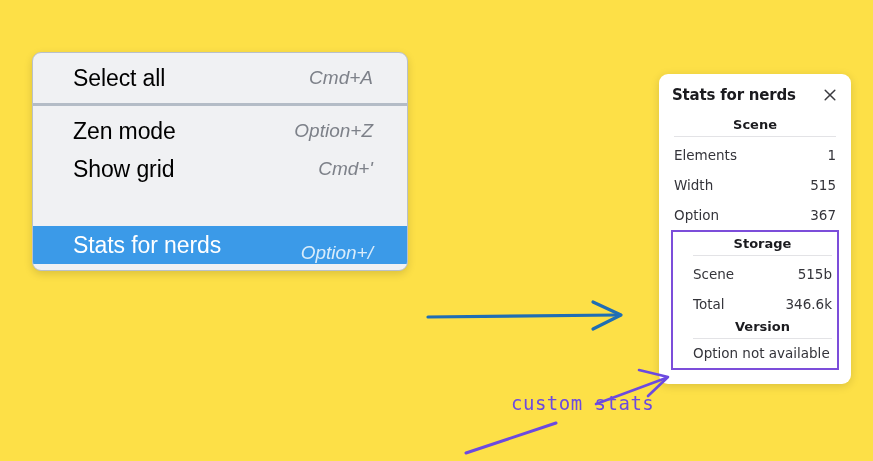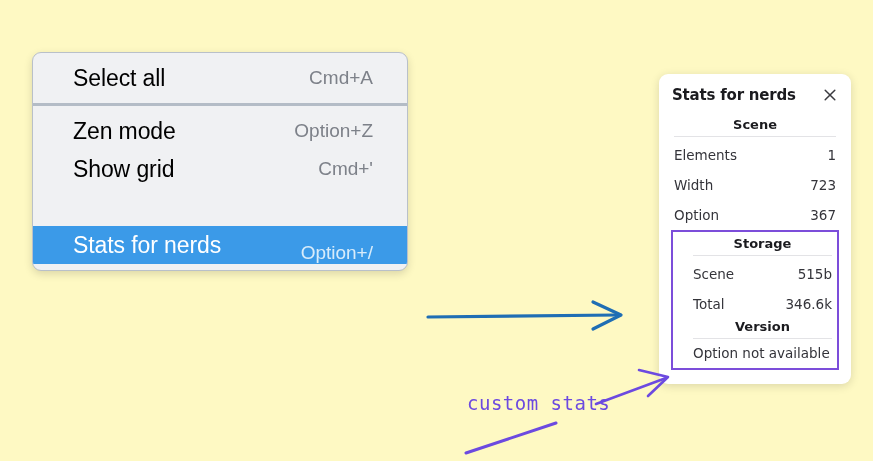--- a/index.html
+++ b/index.html
@@ -4,21 +4,21 @@
 <style>
   html, body {
     margin: 0;
     padding: 0;
     background: #ffffff;
   }
   #stage {
     position: relative;
     width: 873px;
     height: 461px;
-    background: #fef9c3;
+    background: #fde047;
     overflow: hidden;
     font-family: "Liberation Sans", sans-serif;
   }
 
   
   #context-menu {
     position: absolute;
     left: 32px;
     top: 52px;
     width: 374px;
@@ -45,20 +45,21 @@
     cursor: default;
   }
   .menu-item .label {
     font-size: 23px;
     color: #000000;
     letter-spacing: -0.1px;
   }
   .menu-item .shortcut {
     font-size: 19px;
     color: #7d8189;
+    font-style: italic;
   }
   .menu-item.selected {
     background: #3b9ae8;
   }
   .menu-item.selected .label { color: #ffffff; }
   .menu-item.selected .shortcut { color: #d9ecfa; margin-top: 16px; }
 
   
   #stats-panel {
     position: absolute;
@@ -122,21 +123,21 @@
     font-size: 13.5px;
     color: #34343a;
     padding: 3px 2px 1px 2px;
     line-height: 19px;
   }
 
   
   #annot { position: absolute; left: 0; top: 0; width: 873px; height: 461px; pointer-events: none; }
   #handwriting {
     position: absolute;
-    left: 467px;
+    left: 511px;
     top: 392px;
     font-family: "DejaVu Sans Mono", monospace;
     font-size: 19px;
     color: #6c4ae0;
     letter-spacing: 0.5px;
     white-space: nowrap;
   }
 </style>
 </head>
 <body>
@@ -185,21 +186,21 @@
     </div>
 
     <div class="sec-title">Scene</div>
     <div class="sec-rule"></div>
     <div class="stat-row">
       <span class="k">Elements</span>
       <span class="v">1</span>
     </div>
     <div class="stat-row">
       <span class="k">Width</span>
-      <span class="v">723</span>
+      <span class="v">515</span>
     </div>
     <div class="stat-row">
       <span class="k">Option</span>
       <span class="v">367</span>
     </div>
 
     <div id="purple-box">
       <div class="sec-title">Storage</div>
       <div class="sec-rule"></div>
       <div class="stat-row">

